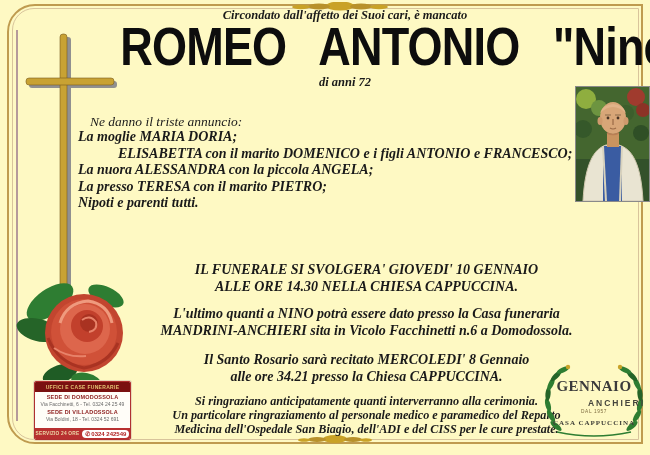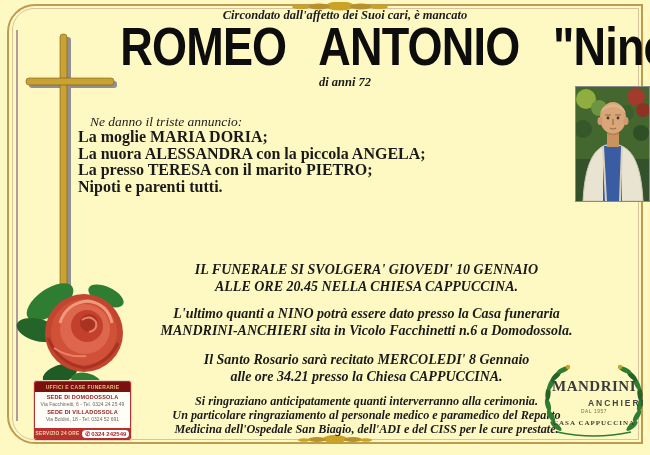--- a/index.html
+++ b/index.html
@@ -17,21 +17,21 @@
   .intro{position:absolute;top:8px;left:80px;right:40px;text-align:center;
      font-style:italic;font-weight:bold;font-size:12.5px;}
   .title{position:absolute;top:20px;left:70px;right:10px;text-align:center;line-height:1;}
   .title .t-inner{display:inline-block;transform:scaleX(0.85);transform-origin:center;
      font-family:"Liberation Sans",sans-serif;font-weight:bold;font-size:53px;
      letter-spacing:-1px;word-spacing:26px;color:#0d0d0d;white-space:nowrap;}
   .age{position:absolute;top:75px;left:80px;right:40px;text-align:center;
      font-style:italic;font-weight:bold;font-size:12.5px;}
   .lead{position:absolute;top:106px;left:90px;font-style:italic;font-size:13.5px;margin-top:8px;}
   .family{position:absolute;top:129px;left:78px;right:10px;
-     font-weight:bold;font-size:16px;line-height:16.6px;}
+     font-style:italic;font-weight:bold;font-size:14px;line-height:16.6px;}
   .family .indent{padding-left:40px;}
   .dateline{position:absolute;top:241px;left:80px;font-style:italic;font-size:13px;}
   .cline{position:absolute;left:95px;right:12px;text-align:center;
      font-style:italic;font-weight:bold;font-size:14px;white-space:nowrap;}
   .cline.small{font-size:12.2px;}
   
   .photo{position:absolute;left:575px;top:86px;width:73px;height:114px;
      border:1px solid #8a8a8a;background:#3f5e2e;overflow:hidden;}
   
   .agency{position:absolute;left:34px;top:381px;width:95px;height:57px;background:#fffdf8;
@@ -118,27 +118,28 @@
 
   <div class="intro">Circondato dall'affetto dei Suoi cari,  è mancato</div>
   <div class="title">
     <span class="t-inner">ROMEO ANTONIO "Nino"</span>
   </div>
   <div class="age">di anni 72</div>
 
   <div class="lead">Ne danno il triste annuncio:</div>
   <div class="family">
     <div>La moglie MARIA DORIA;</div>
+    <div class="indent">ELISABETTA con il marito DOMENICO e i figli ANTONIO e FRANCESCO;</div>
     <div>La nuora ALESSANDRA con la piccola ANGELA;</div>
     <div>La presso TERESA con il marito PIETRO;</div>
     <div>Nipoti e parenti tutti.</div>
   </div>
 
   <div class="cline" style="top:262px;">IL FUNERALE SI SVOLGERA'  GIOVEDI' 10 GENNAIO</div>
-  <div class="cline" style="top:279px;">ALLE ORE 20.45 NELLA CHIESA CAPPUCCINA.</div>
+  <div class="cline" style="top:279px;">ALLE ORE 14.30 NELLA CHIESA CAPPUCCINA.</div>
   <div class="cline" style="top:306px;">L'ultimo quanti a NINO potrà essere dato presso la Casa funeraria</div>
   <div class="cline" style="top:323px;">MANDRINI-ANCHIERI sita in Vicolo Facchinetti n.6 a Domodossola.</div>
   <div class="cline" style="top:352px;">Il Santo Rosario sarà recitato MERCOLEDI' 8 Gennaio</div>
   <div class="cline" style="top:369px;">alle ore 34.21 presso la Chiesa CAPPUCCINA.</div>
   <div class="cline small" style="top:394px;">Si ringraziano anticipatamente quanti interverranno alla cerimonia.</div>
   <div class="cline small" style="top:408px;">Un particolare ringraziamento al personale medico e paramedico del Reparto</div>
   <div class="cline small" style="top:422px;">Medicina dell'Ospedale San Biagio, dell'ADI e del CISS per le cure prestate.</div>
 
   <div class="photo">
     <svg width="73" height="114" viewBox="0 0 73 114">
@@ -198,19 +199,19 @@
         <ellipse cx="97" cy="47" rx="7" ry="2.6" transform="rotate(-75 97 47)"></ellipse>
         <ellipse cx="97" cy="36" rx="7" ry="2.6" transform="rotate(-95 97 36)" fill="#256428"></ellipse>
         <ellipse cx="94" cy="26" rx="7" ry="2.6" transform="rotate(-115 94 26)"></ellipse>
         <ellipse cx="89" cy="18" rx="7" ry="2.6" transform="rotate(-135 89 18)" fill="#256428"></ellipse>
         <ellipse cx="82" cy="12" rx="7" ry="2.6" transform="rotate(-155 82 12)"></ellipse>
       </g>
       <circle cx="25" cy="9" r="2.2" fill="#c9a227"></circle>
       <circle cx="77" cy="9" r="2.2" fill="#c9a227"></circle>
       <path d="M14,74 Q51,82 88,74" fill="none" stroke="#2e7d32" stroke-width="1.4"></path>
     </svg>
-    <div class="logo-name">MANDRINI</div>
+    <div class="logo-name">GENNAIO</div>
     <div class="logo-sub">ANCHIERI</div>
     <div class="logo-since">DAL 1957</div>
     <div class="logo-type">CASA CAPPUCCINA</div>
   </div>
 
 </div>
 
 </body></html>

